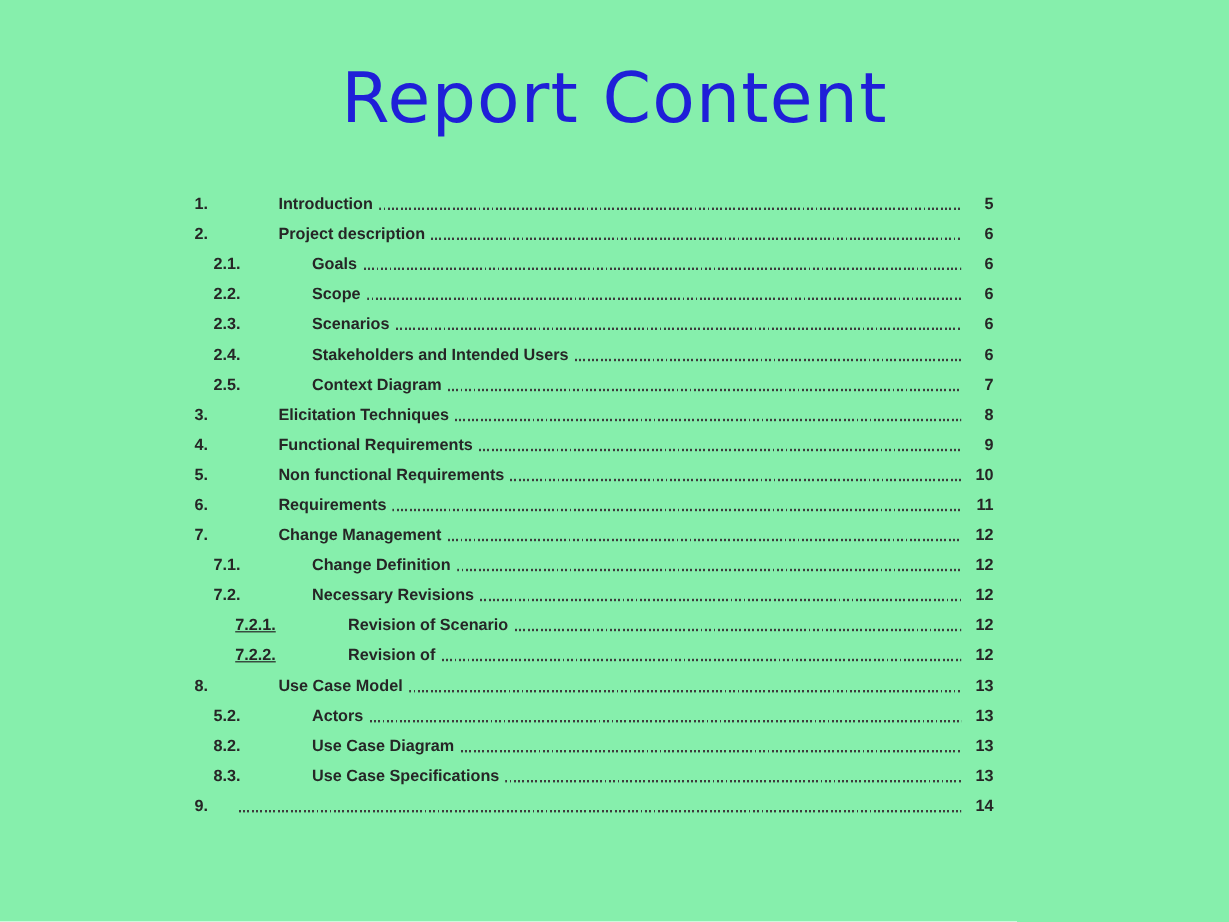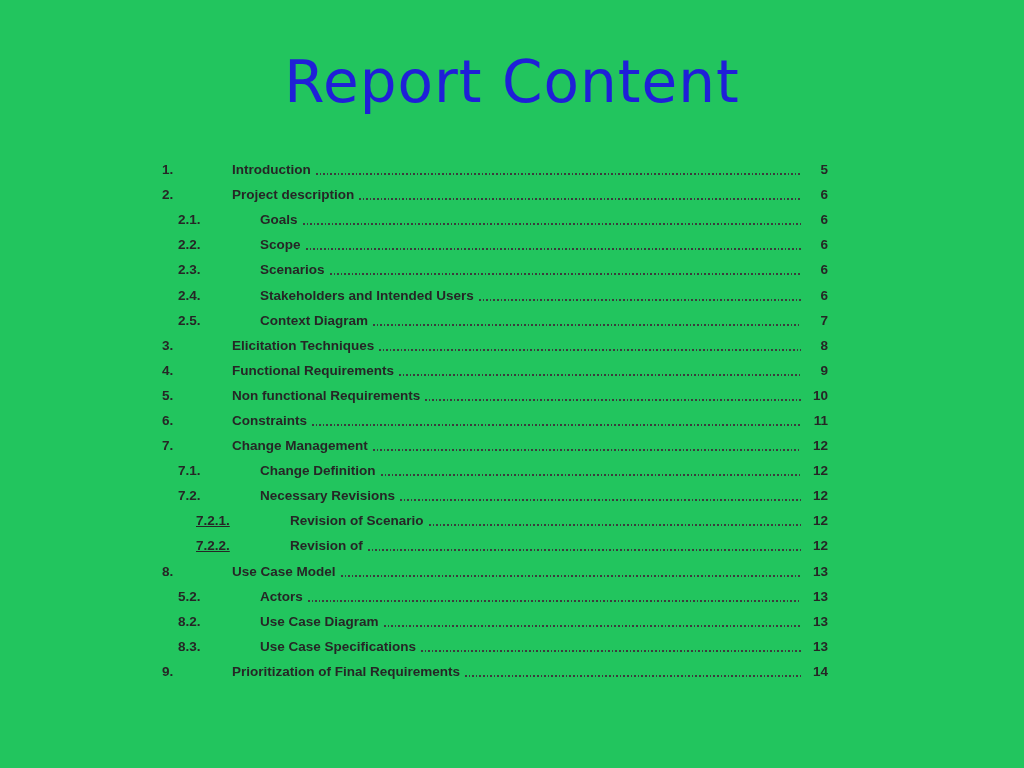--- a/index.html
+++ b/index.html
@@ -8,21 +8,21 @@
     width: 1024px;
     height: 768px;
     background: #ffffff;
     overflow: hidden;
     font-family: "Liberation Sans", sans-serif;
   }
   .slide {
     position: relative;
     width: 1024px;
     height: 768px;
-    background: #22c55e;
+    background: #86efac;
   }
   .slide-title {
     position: absolute;
     left: 0;
     right: 0;
     top: 48px;
     text-align: center;
     font-family: "DejaVu Sans", sans-serif;
     font-size: 58px;
     font-weight: 500;
@@ -149,21 +149,21 @@
     <span class="page">9</span>
   </div>
         <div class="toc-row lvl-1">
     <span class="num">5.</span>
     <span class="label">Non functional Requirements</span>
     <span class="leader"></span>
     <span class="page">10</span>
   </div>
         <div class="toc-row lvl-1">
     <span class="num">6.</span>
-    <span class="label">Constraints</span>
+    <span class="label">Requirements</span>
     <span class="leader"></span>
     <span class="page">11</span>
   </div>
         <div class="toc-row lvl-1">
     <span class="num">7.</span>
     <span class="label">Change Management</span>
     <span class="leader"></span>
     <span class="page">12</span>
   </div>
         <div class="toc-row lvl-2">
@@ -209,19 +209,18 @@
     <span class="page">13</span>
   </div>
         <div class="toc-row lvl-2">
     <span class="num">8.3.</span>
     <span class="label">Use Case Specifications</span>
     <span class="leader"></span>
     <span class="page">13</span>
   </div>
         <div class="toc-row lvl-1">
     <span class="num">9.</span>
-    <span class="label">Prioritization of Final Requirements</span>
     <span class="leader"></span>
     <span class="page">14</span>
   </div>
       </div>
   </div>
 </div>
 
 </body></html>

